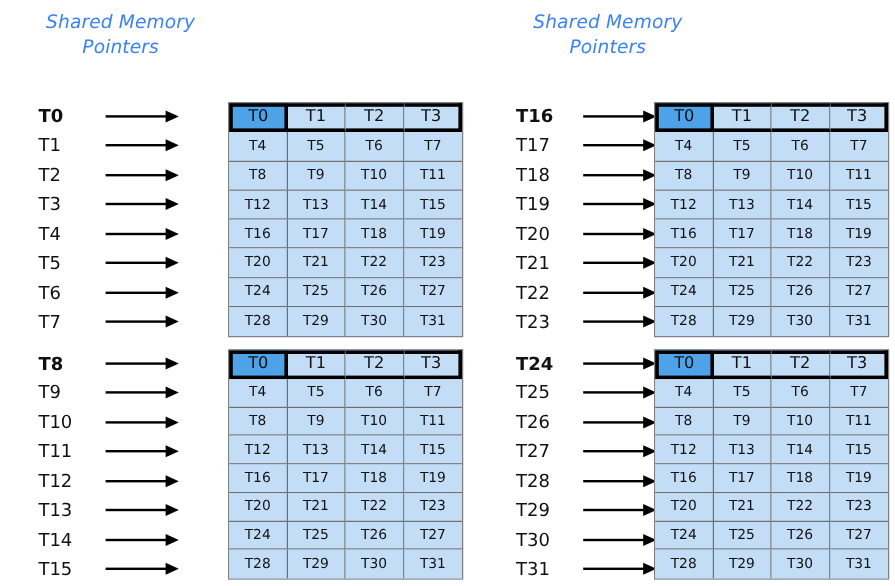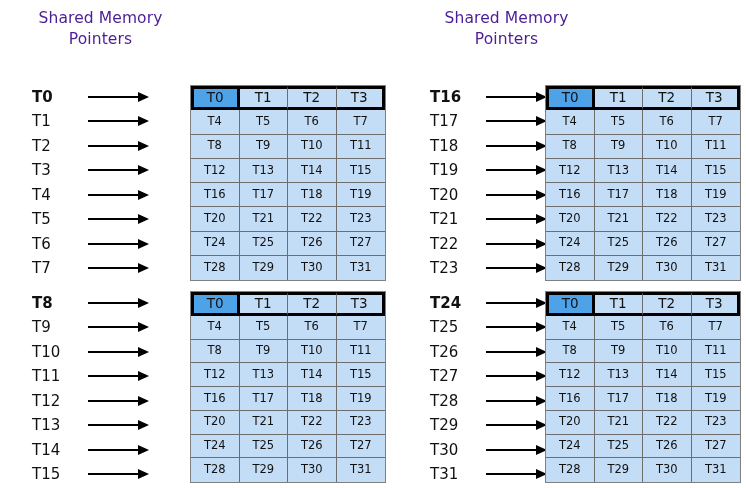--- a/index.html
+++ b/index.html
@@ -26,21 +26,22 @@
 
   .panel-title {
     position: absolute;
     top: 8px;
     width: 185px;
     text-align: center;
     font-size: 15.5px;
     line-height: 21px;
     letter-spacing: 0.1px;
     white-space: pre-line;
-    color: #4c1d95;
+    color: #3b82f6;
+    font-style: italic;
   }
   .panel-left  .panel-title { left: 8px; }
   .panel-right .panel-title { left: 14px; }
 
   
   .ptr-col {
     position: absolute;
   }
   .ptr-row {
     position: absolute;

